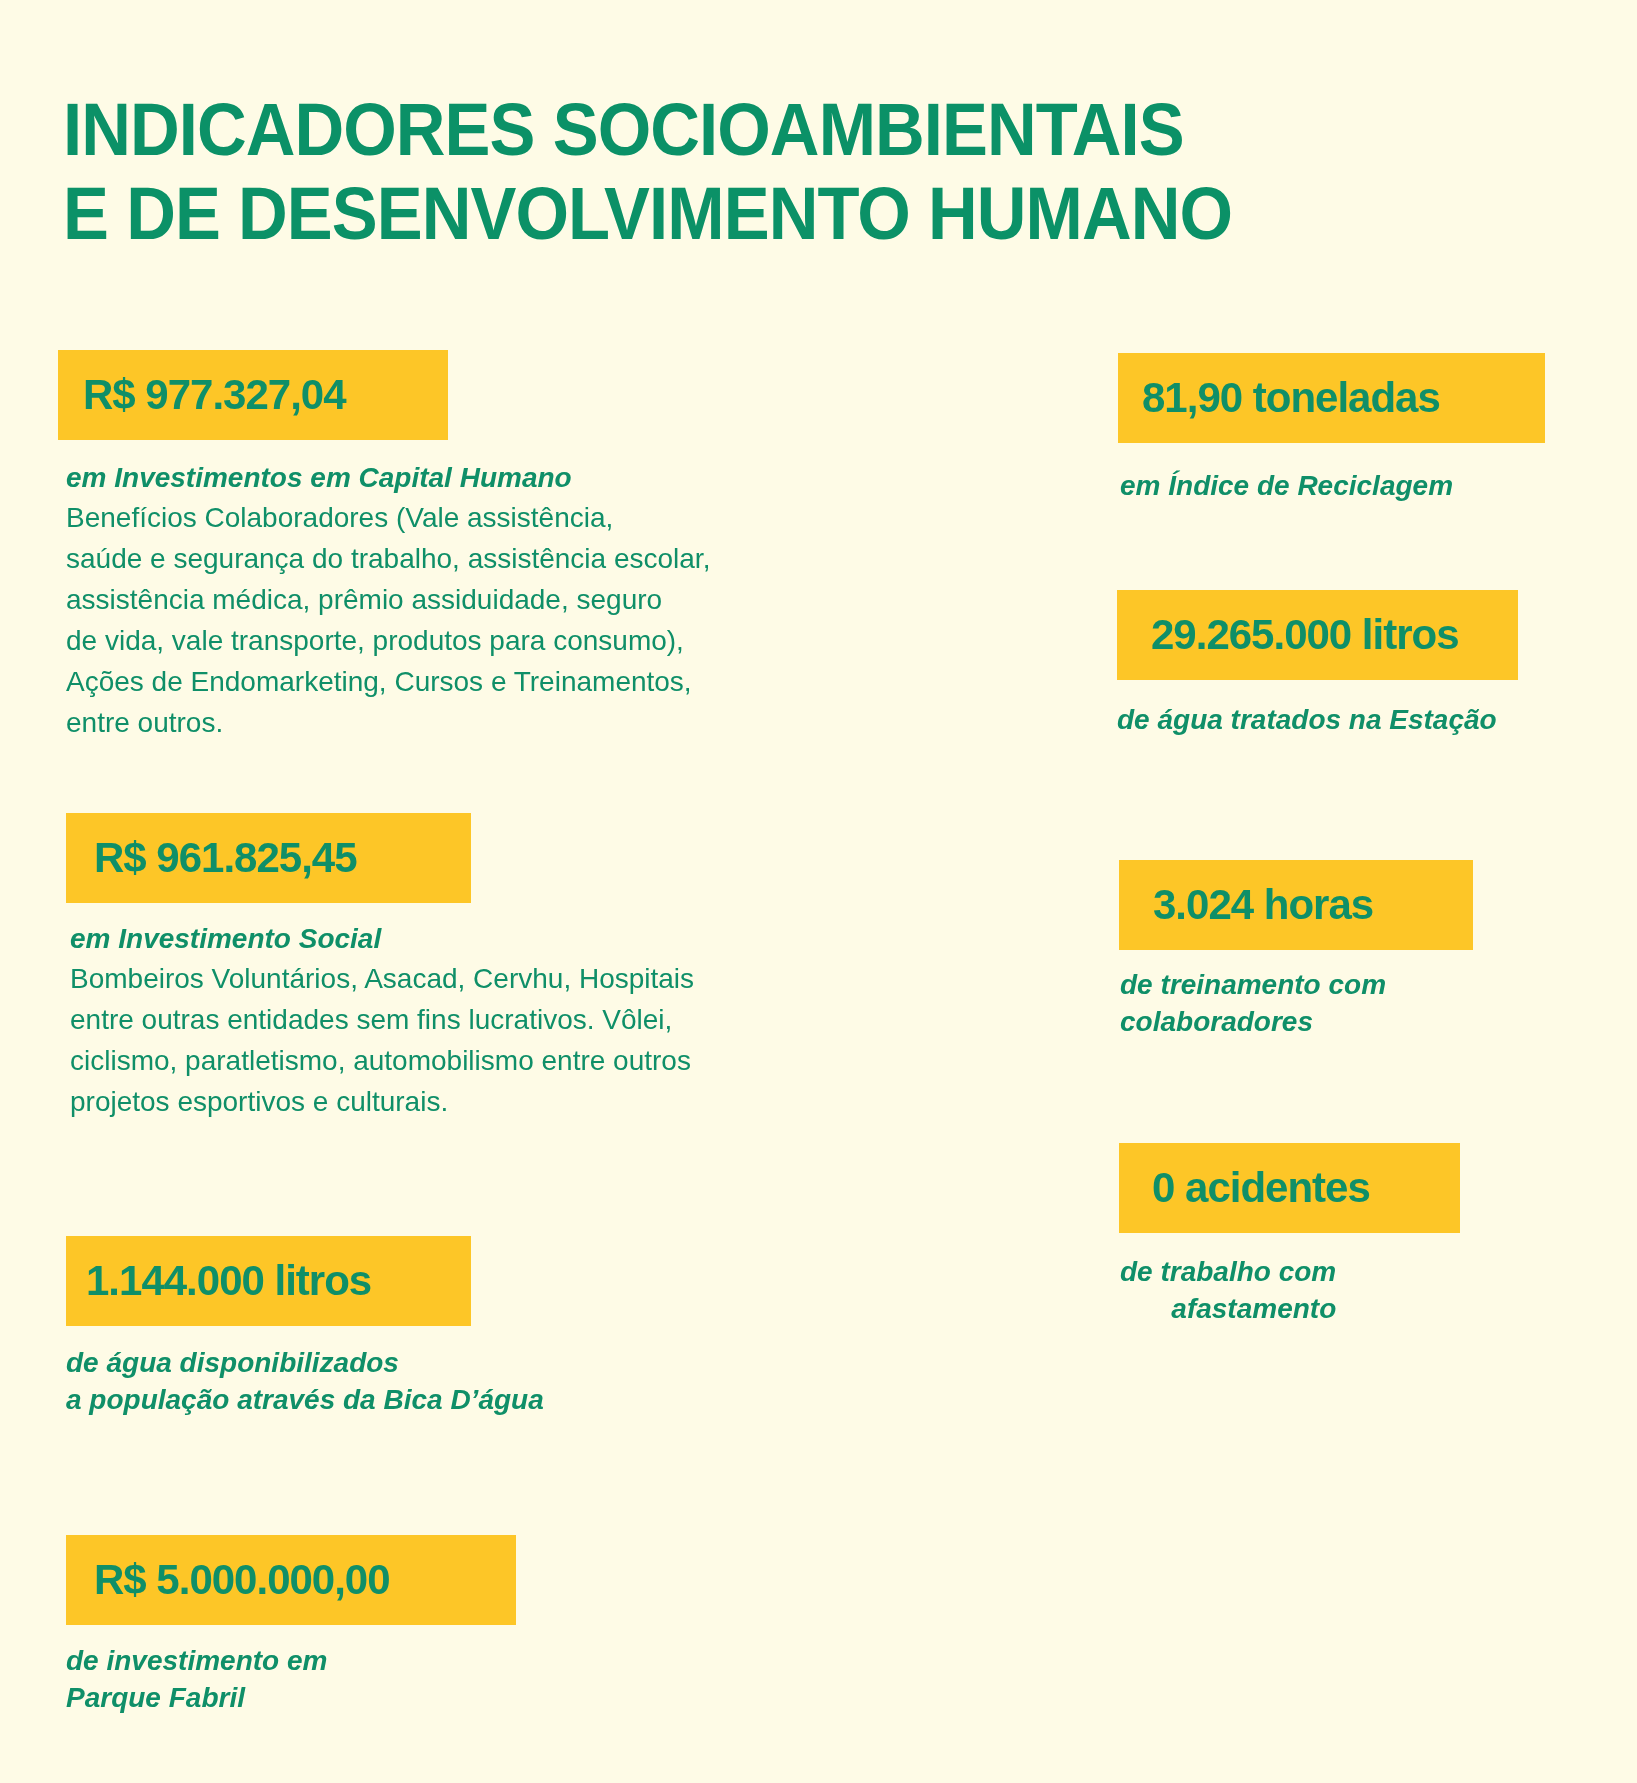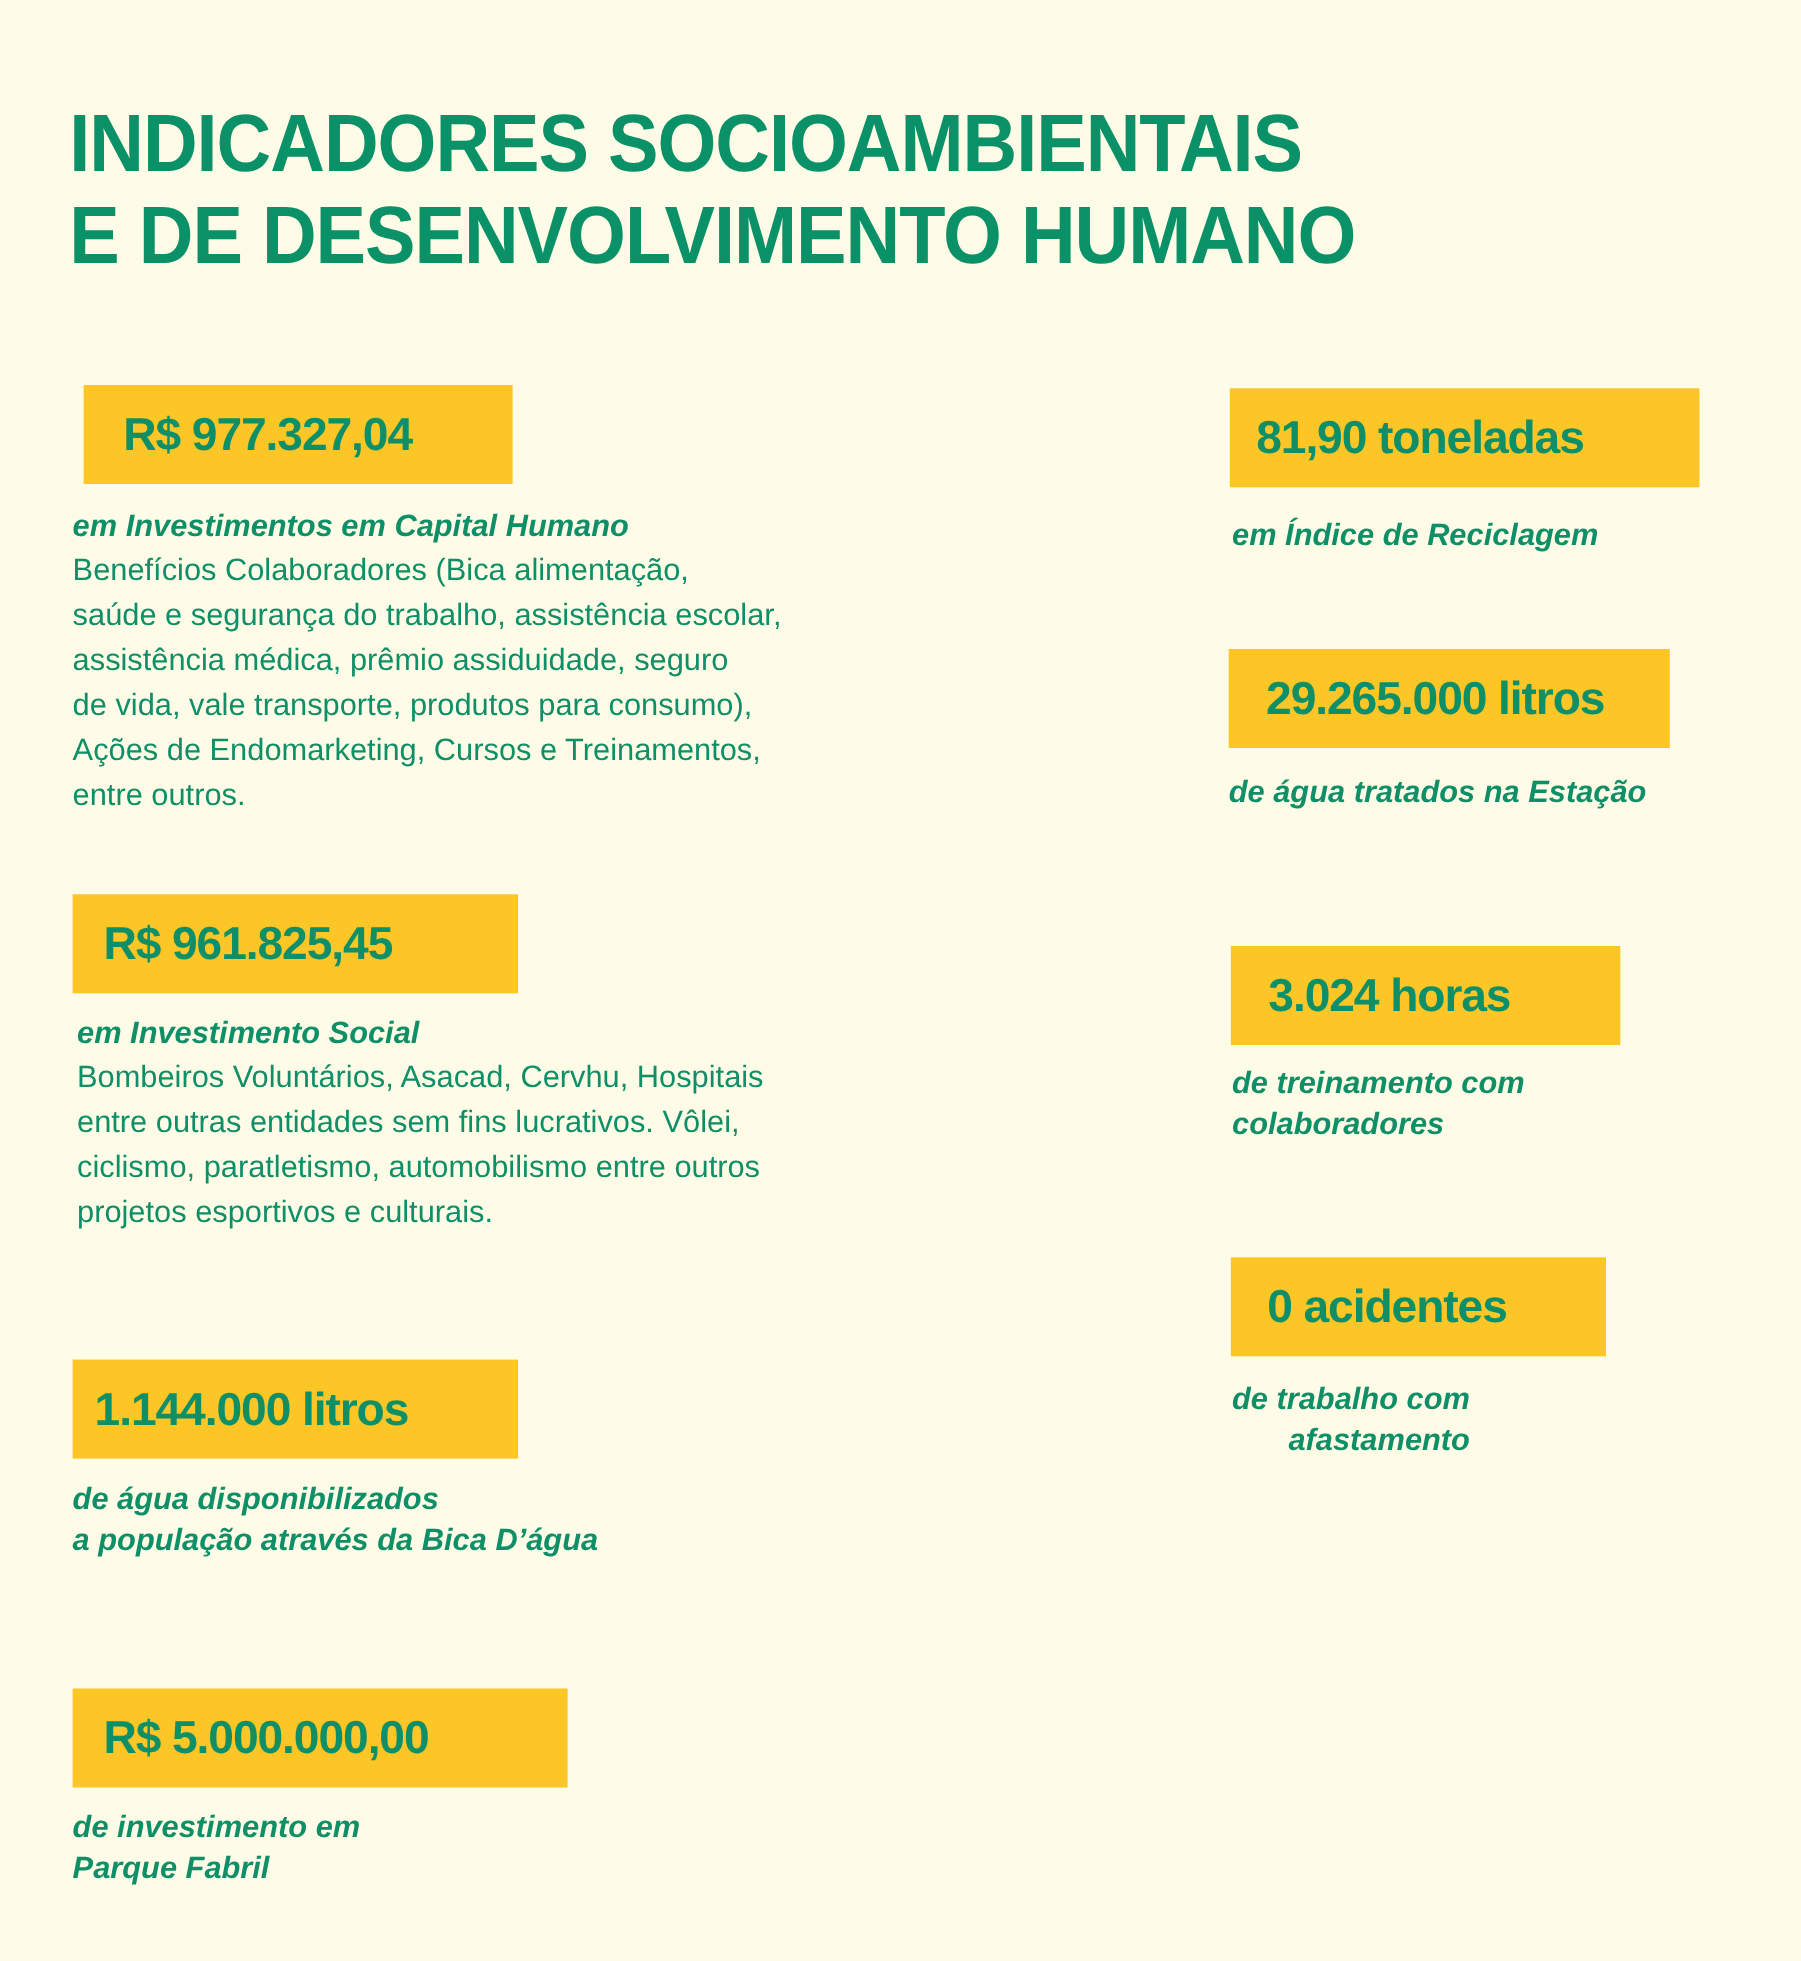--- a/index.html
+++ b/index.html
@@ -65,28 +65,28 @@
   </style>
 </head>
 <body>
 
 <h1 class="title">
   <span>INDICADORES SOCIOAMBIENTAIS</span>
   <span>E DE DESENVOLVIMENTO HUMANO</span>
 </h1>
 
 <div>
-  <div class="box" style="left:76px; top:350px; width:390px; padding-left:36px;">
+  <div class="box" style="left:58px; top:350px; width:390px; padding-left:25px;">
     <span class="val">R$ 977.327,04</span>
   </div>
   <div class="label" style="left:66px; top:459px;">
     <span class="line">em Investimentos em Capital Humano</span>
   </div>
   <div class="desc" style="left:66px; top:497px;">
-    <span class="line">Benefícios Colaboradores (Bica alimentação,</span>
+    <span class="line">Benefícios Colaboradores (Vale assistência,</span>
     <span class="line">saúde e segurança do trabalho, assistência escolar,</span>
     <span class="line">assistência médica, prêmio assiduidade, seguro</span>
     <span class="line">de vida, vale transporte, produtos para consumo),</span>
     <span class="line">Ações de Endomarketing, Cursos e Treinamentos,</span>
     <span class="line">entre outros.</span>
   </div>
 </div>
 
 <div>
   <div class="box" style="left:66px; top:813px; width:405px; padding-left:28px;">

